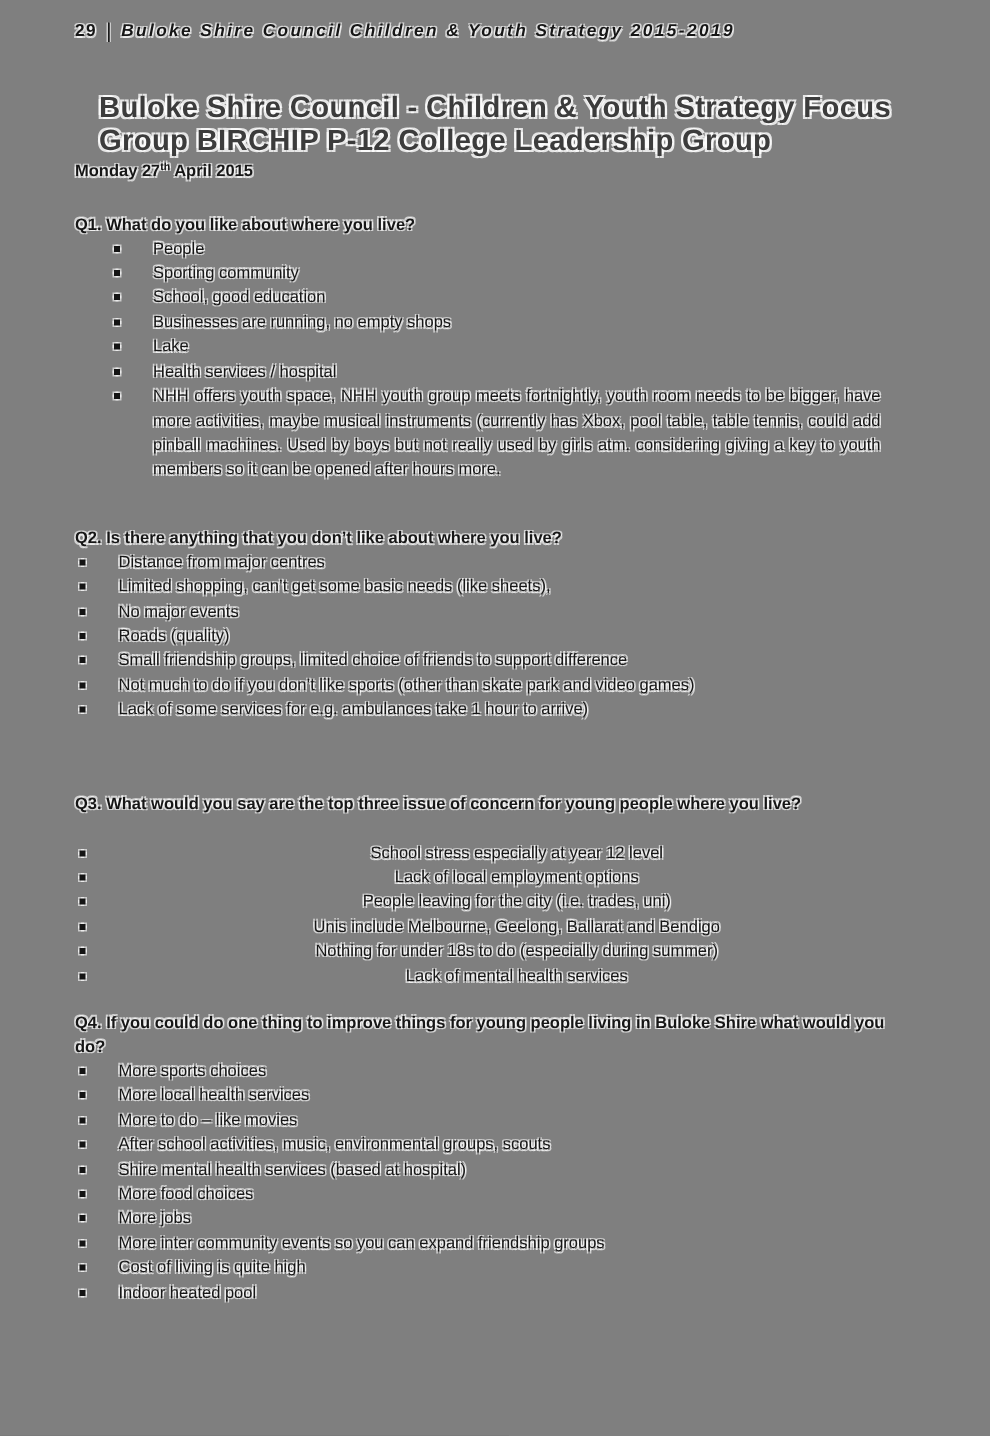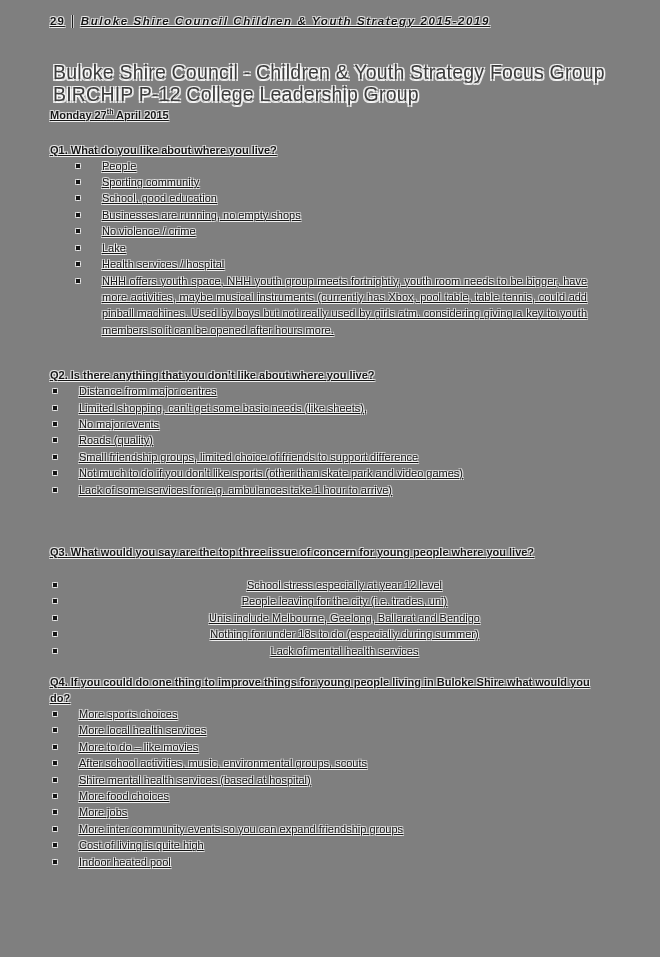--- a/index.html
+++ b/index.html
@@ -18,21 +18,20 @@
     padding: 13px 50px 0 50px;
   }
   
   .emboss {
     color: #161616;
     text-shadow:
       -1px -1px 0 rgba(255,255,255,.65),
        1px -1px 0 rgba(255,255,255,.65),
       -1px  1px 0 rgba(255,255,255,.65),
        1px  1px 0 rgba(255,255,255,.65);
-    text-decoration: underline;
   }
   .header {
     display: flex;
     align-items: center;
     font-size: 11.5px;
     font-weight: bold;
     height: 16px;
   }
   .page-number { letter-spacing: 1px; }
   .header-divider {
@@ -41,25 +40,25 @@
     border-left: 1.5px solid #1a1a1a;
     margin: 0 8px 0 7px;
     box-shadow: 1px 0 0 rgba(255,255,255,.6), -1px 0 0 rgba(255,255,255,.6);
   }
   .header-title {
     font-style: italic;
     letter-spacing: 1.6px;
     white-space: nowrap;
   }
   .doc-title {
-    margin: 32px 0 0 3px;
+    margin: 32px 0 0 16px;
     width: 562px;
     font-size: 19.5px;
     line-height: 22px;
-    font-weight: 400;
+    font-weight: 700;
     letter-spacing: .2px;
     color: #3c3c3c;
     text-shadow:
       -1.5px -1.5px 0 rgba(255,255,255,.8),
        1.5px -1.5px 0 rgba(255,255,255,.8),
       -1.5px  1.5px 0 rgba(255,255,255,.8),
        1.5px  1.5px 0 rgba(255,255,255,.8);
   }
   .doc-date {
     margin-top: 3px;
@@ -123,21 +122,20 @@
 
   <div class="doc-date emboss"><span>Monday 27</span><sup>th</sup><span> April 2015</span></div>
 
   <section class="q1">
     <h2 class="q-heading emboss">Q1. What do you like about where you live?</h2>
     <ul class="bullets emboss">
       <li>People</li>
       <li>Sporting community</li>
       <li>School, good education</li>
       <li>Businesses are running, no empty shops</li>
-      <li>No violence / crime</li>
       <li>Lake</li>
       <li>Health services / hospital</li>
       <li class="justify">NHH offers youth space, NHH youth group meets fortnightly, youth room needs to be bigger, have more activities, maybe musical instruments (currently has Xbox, pool table, table tennis, could add pinball machines. Used by boys but not really used by girls atm. considering giving a key to youth members so it can be opened after hours more.</li>
     </ul>
   </section>
 
   <section class="q2">
     <h2 class="q-heading emboss">Q2. Is there anything that you don’t like about where you live?</h2>
     <ul class="bullets emboss">
       <li>Distance from major centres</li>
@@ -147,20 +145,21 @@
       <li>Small friendship groups, limited choice of friends to support difference</li>
       <li>Not much to do if you don’t like sports (other than skate park and video games)</li>
       <li>Lack of some services for e.g. ambulances take 1 hour to arrive)</li>
     </ul>
   </section>
 
   <section class="q3">
     <h2 class="q-heading emboss">Q3. What would you say are the top three issue of concern for young people where you live?</h2>
     <ul class="bullets emboss">
       <li>School stress especially at year 12 level</li>
+      <li>Lack of local employment options</li>
       <li>People leaving for the city (i.e. trades, uni)</li>
       <li>Unis include Melbourne, Geelong, Ballarat and Bendigo</li>
       <li>Nothing for under 18s to do (especially during summer)</li>
       <li>Lack of mental health services</li>
     </ul>
   </section>
 
   <section class="q4">
     <h2 class="q-heading emboss">Q4. If you could do one thing to improve things for young people living in Buloke Shire what would you do?</h2>
     <ul class="bullets emboss">

